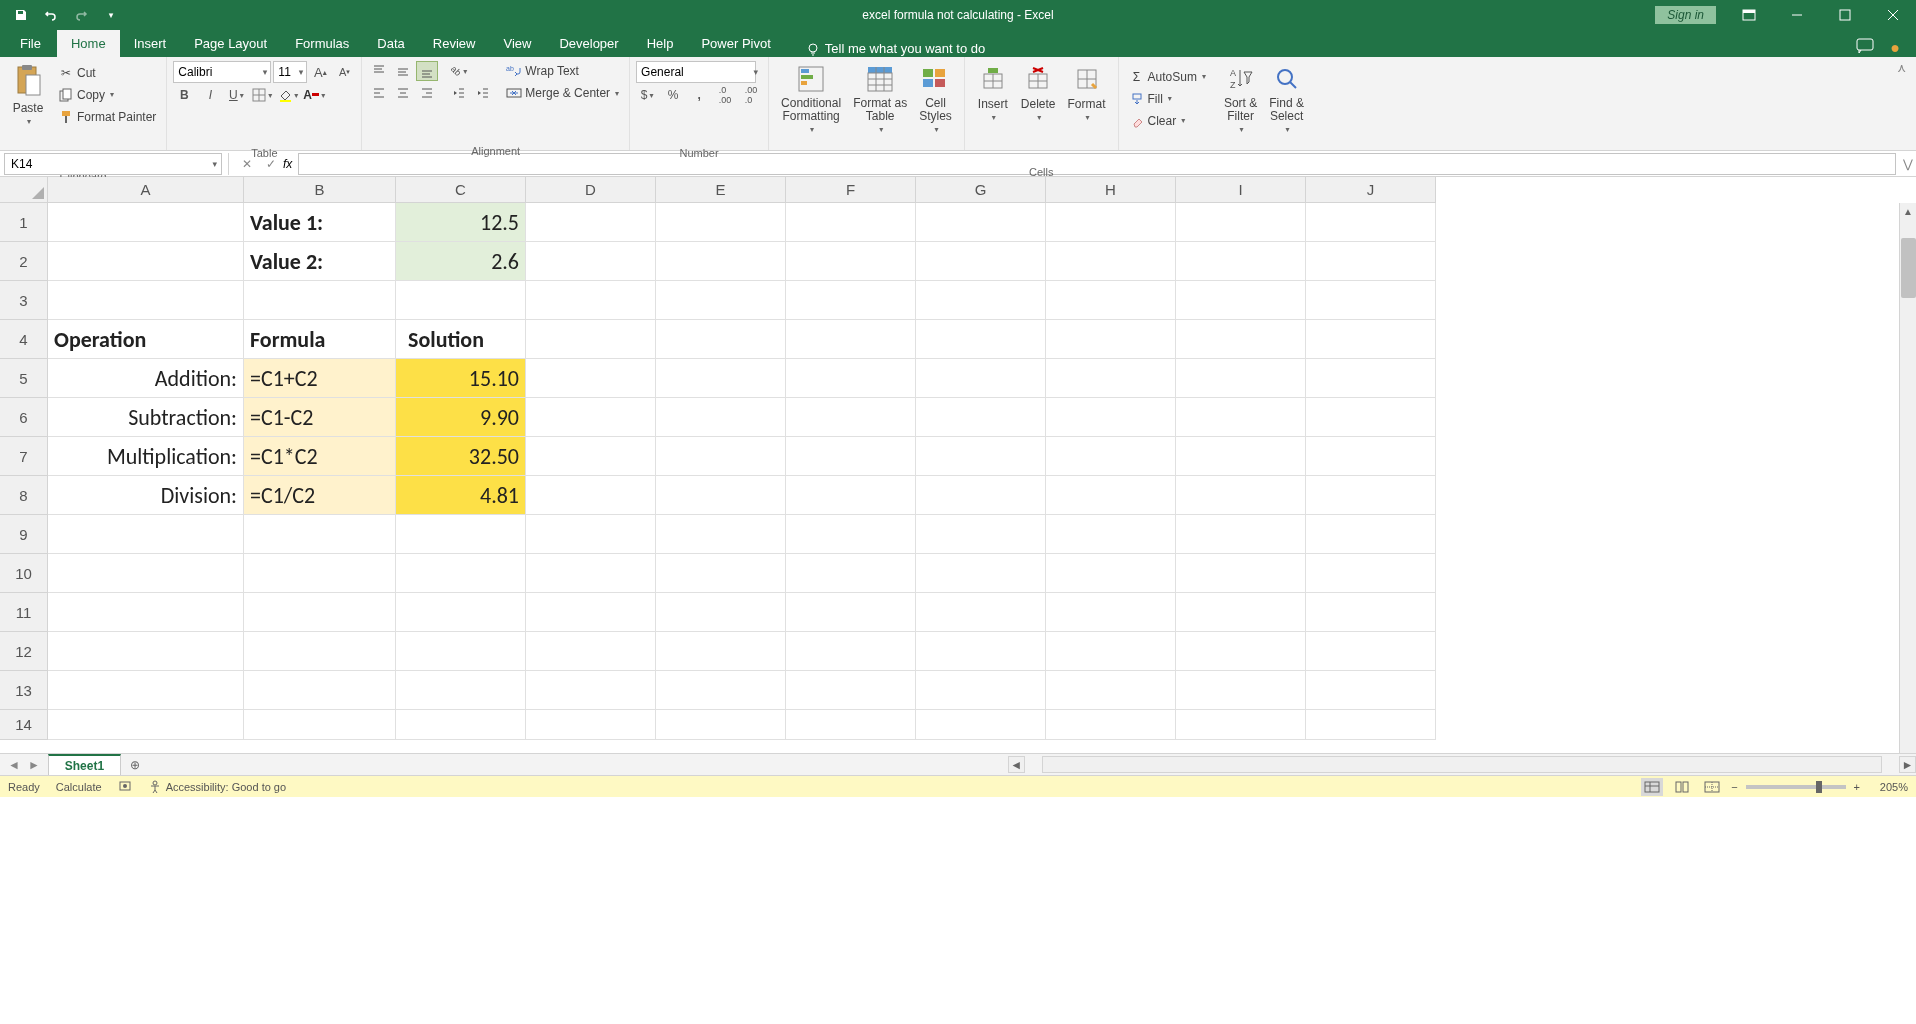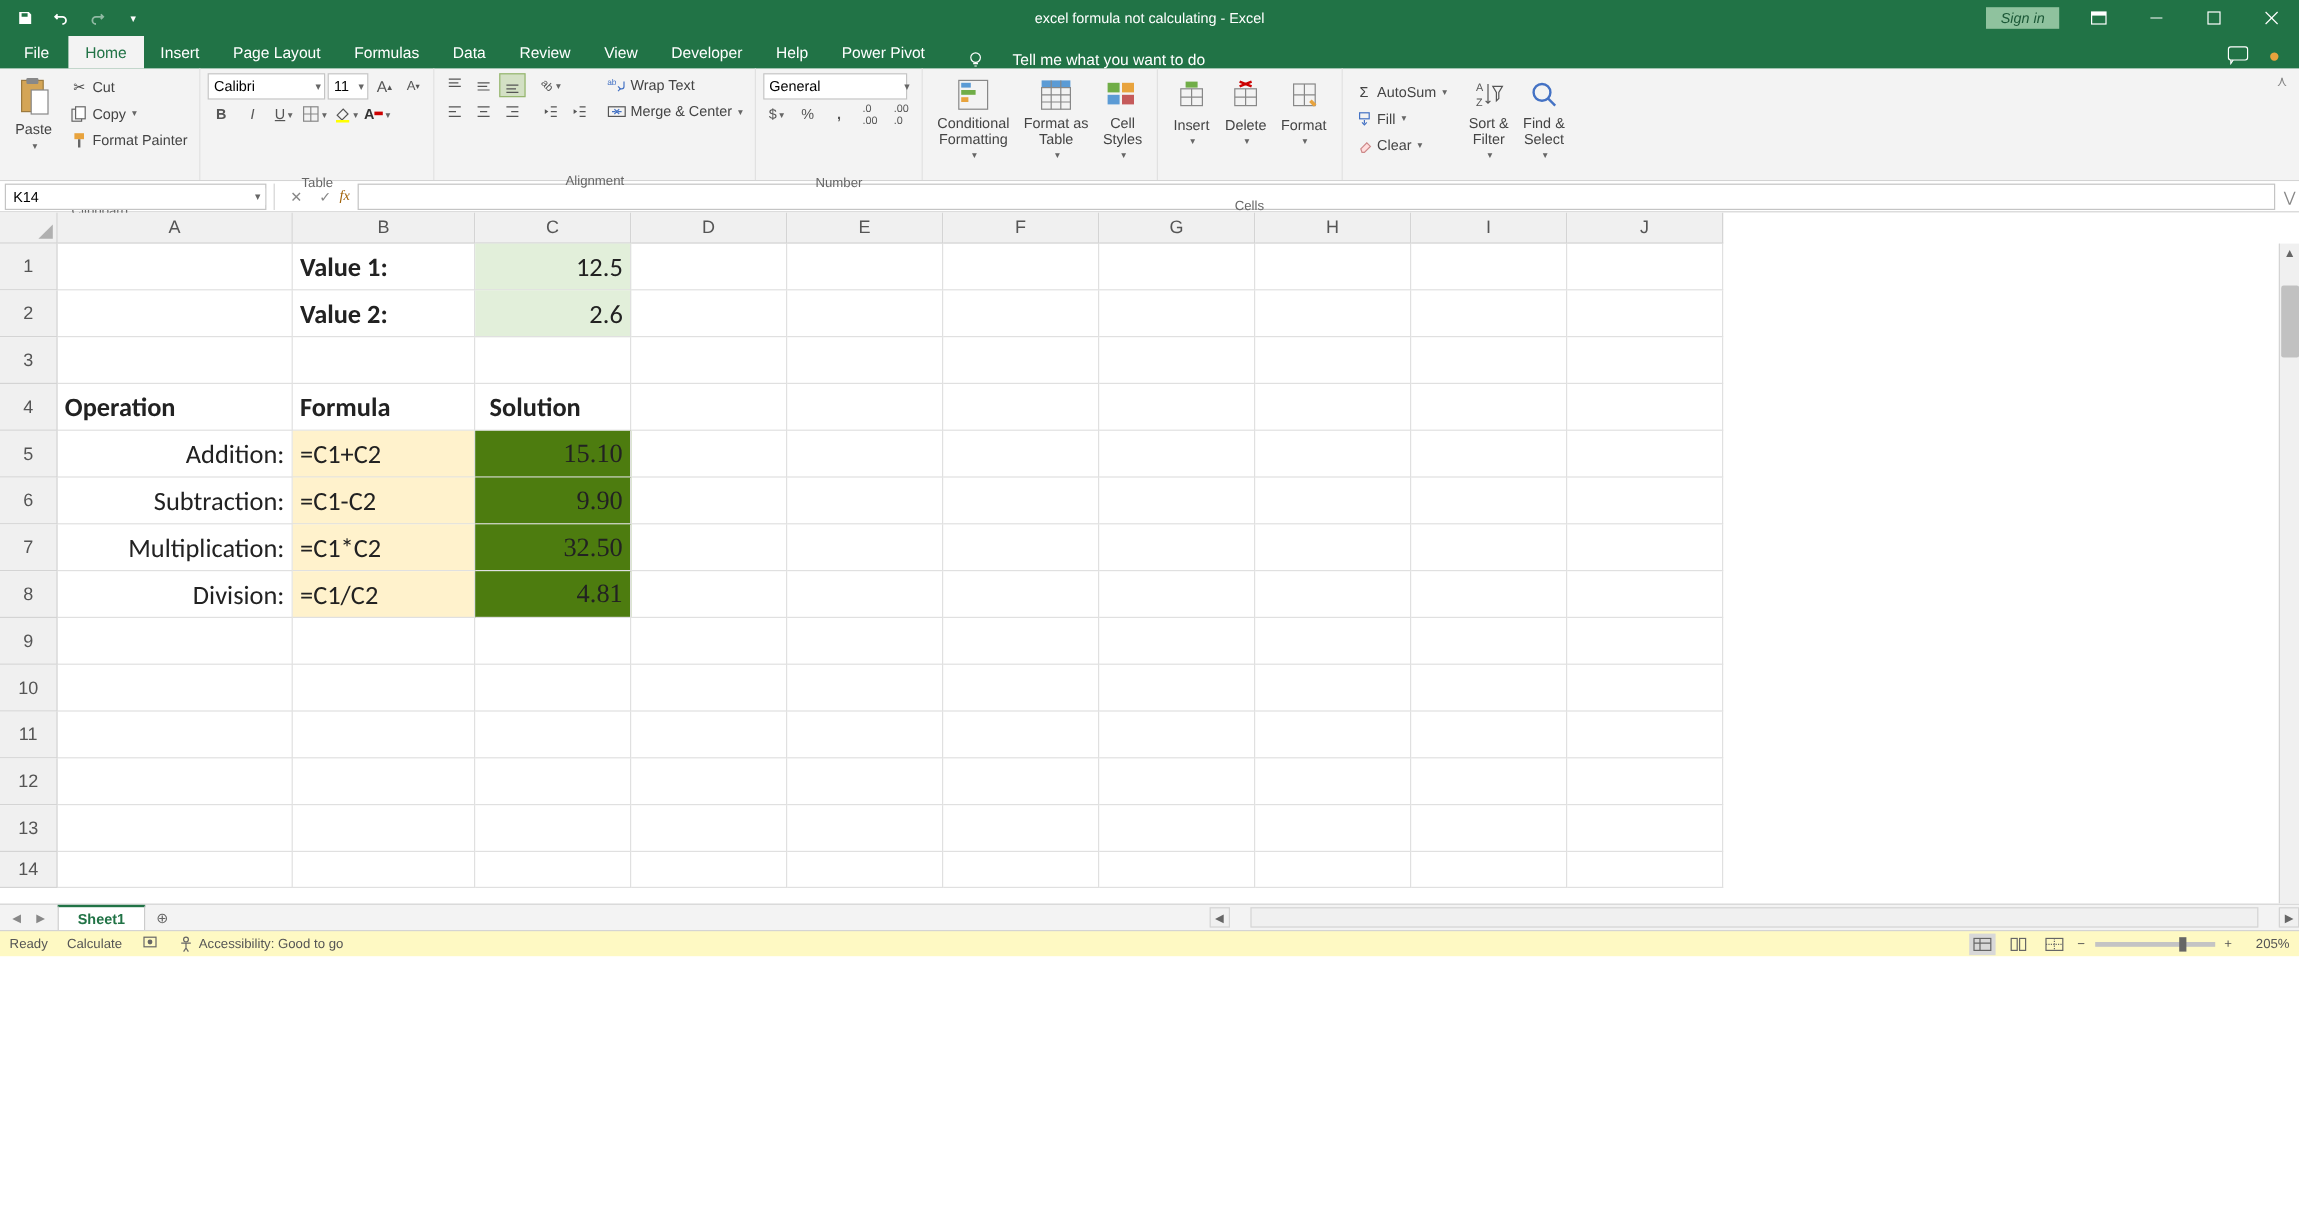--- a/index.html
+++ b/index.html
@@ -12,21 +12,21 @@
 .title-text { position: absolute; left: 50%; transform: translateX(-50%); color: #fff; font-size: 12px; }
 .title-right { margin-left: auto; display: flex; align-items: center; gap: 2px; font-style: italic; }
 .signin-btn { background: #8fc29e; color: #1c5837; padding: 2px 12px; font-size: 12px; margin-right: 8px; }
 .win-btn { width: 46px; height: 30px; display: flex; align-items: center; justify-content: center; color: #fff; cursor: pointer; }
 
 
 .ribbon-tabs { background: #217346; height: 27px; display: flex; align-items: flex-end; padding-left: 4px; position: relative; }
 .tab { padding: 6px 14px; color: #fff; font-size: 13px; cursor: pointer; }
 .tab.active { background: #f3f3f3; color: #217346; }
 .tab.file { padding: 6px 16px; }
-.tell-me { display: flex; align-items: center; gap: 23px; color: #fff; font-size: 13px; margin-left: 20px; }
+.tell-me { display: flex; align-items: flex-start; gap: 4px; color: #fff; font-size: 13px; margin-left: 20px; }
 .bulb { width: 16px; height: 16px; display: inline-flex; align-items: center; justify-content: center; }
 .ribbon-tabs-right { margin-left: auto; display: flex; align-items: center; gap: 16px; padding-right: 16px; }
 
 
 .ribbon { background: #f3f3f3; height: 94px; display: flex; border-bottom: 1px solid #d4d4d4; }
 .group { border-right: 1px solid #e1e1e1; display: flex; flex-direction: column; padding: 4px 6px 2px; position: relative; }
 .group-content { flex: 1; display: flex; }
 .group-label { text-align: center; font-size: 11px; color: #666; padding-top: 1px; position: relative; margin-top: 41px; }
 
 .v-stack { display: flex; flex-direction: column; gap: 2px; justify-content: center; }
@@ -47,21 +47,21 @@
 .align-btn { width: 22px; height: 20px; display: flex; align-items: center; justify-content: center; cursor: pointer; color: #555; }
 .align-btn.active { background: #d3e0c4; border: 1px solid #96b66f; }
 
 
 .formula-bar { height: 26px; display: flex; align-items: center; border-bottom: 1px solid #d4d4d4; background: #fff; }
 .name-box-wrap { width: 218px; height: 22px; border: 1px solid #c4c4c4; margin: 2px 0 2px 4px; display: flex; align-items: center; background: #fff; position: relative; }
 .name-box { flex: 1; border: none; padding: 0 6px; font-size: 12px; outline: none; }
 .name-box-wrap::after { content: "▾"; position: absolute; right: 4px; font-size: 9px; color: #666; }
 .fb-sep { width: 1px; height: 22px; background: #d4d4d4; margin: 0 6px; }
 .fb-btn { width: 24px; height: 22px; display: flex; align-items: center; justify-content: center; color: #888; cursor: pointer; }
-.fx-label { font-style: italic; font-size: 12px; color: #a16207; margin-right: 6px; font-family: Liberation Serif, serif; }
+.fx-label { font-style: italic; font-size: 12px; color: #000000; margin-right: 6px; }
 .formula-input { flex: 1; border: 1px solid #c4c4c4; height: 22px; margin-right: 4px; padding: 0 6px; font-size: 12px; outline: none; }
 .formula-expand { width: 16px; color: #888; text-align: center; cursor: pointer; }
 
 
 .grid-wrap { position: relative; overflow: hidden; }
 .grid { display: grid; grid-template-columns: 48px 196px 152px 130px repeat(7, 130px); font-size: 20px; }
 .corner { background: #f0f0f0; border-right: 1px solid #d4d4d4; border-bottom: 1px solid #d4d4d4; height: 26px; position: relative; cursor: pointer; }
 .corner::after { content: ""; position: absolute; right: 3px; bottom: 3px; border-style: solid; border-width: 0 0 12px 12px; border-color: transparent transparent #b0b0b0 transparent; }
 .col-head { background: #f0f0f0; border-right: 1px solid #d4d4d4; border-bottom: 1px solid #d4d4d4; height: 26px; display: flex; align-items: center; justify-content: center; font-size: 15px; color: #555; cursor: pointer; }
 .row-head { background: #f0f0f0; border-right: 1px solid #d4d4d4; border-bottom: 1px solid #d4d4d4; display: flex; align-items: center; justify-content: center; font-size: 15px; color: #555; cursor: pointer; }
@@ -69,21 +69,21 @@
 .h-1 { height: 39px; } .h-2 { height: 39px; } .h-3 { height: 39px; }
 .h-4 { height: 39px; } .h-5 { height: 39px; } .h-6 { height: 39px; }
 .h-7 { height: 39px; } .h-8 { height: 39px; } .h-9 { height: 39px; }
 .h-10 { height: 39px; text-align: right; } .h-11 { height: 39px; } .h-12 { height: 39px; }
 .h-13 { height: 39px; } .h-14 { height: 30px; }
 .bold { font-weight: bold; }
 .right { justify-content: flex-end; }
 .left { justify-content: flex-start; }
 .bg-green { background: #e2efda; }
 .bg-yellow { background: #fff2cc; }
-.bg-blue { background: #4d7c0f; font-family: Liberation Serif, serif; }
+.bg-blue { background: #fde047; }
 
 .vscroll { position: absolute; right: 0; top: 26px; bottom: 0; width: 17px; background: #f0f0f0; border-left: 1px solid #d4d4d4; }
 .vscroll-thumb { width: 15px; background: #c1c1c1; height: 60px; margin: 18px 1px; border-radius: 2px; }
 .vscroll-arrow { height: 17px; display: flex; align-items: center; justify-content: center; color: #666; font-size: 10px; cursor: pointer; }
 
 
 .sheet-bar { height: 22px; display: flex; align-items: stretch; background: #f3f3f3; border-top: 1px solid #d4d4d4; }
 .sheet-nav { display: flex; align-items: center; padding: 0 8px; gap: 8px; color: #888; }
 .sheet-nav span { cursor: pointer; }
 .sheet-tab { background: #fff; border-top: 2px solid #217346; border-right: 1px solid #ccc; border-left: 1px solid #ccc; padding: 2px 16px; font-size: 12px; color: #217346; font-weight: bold; cursor: pointer; display: flex; align-items: center; }

